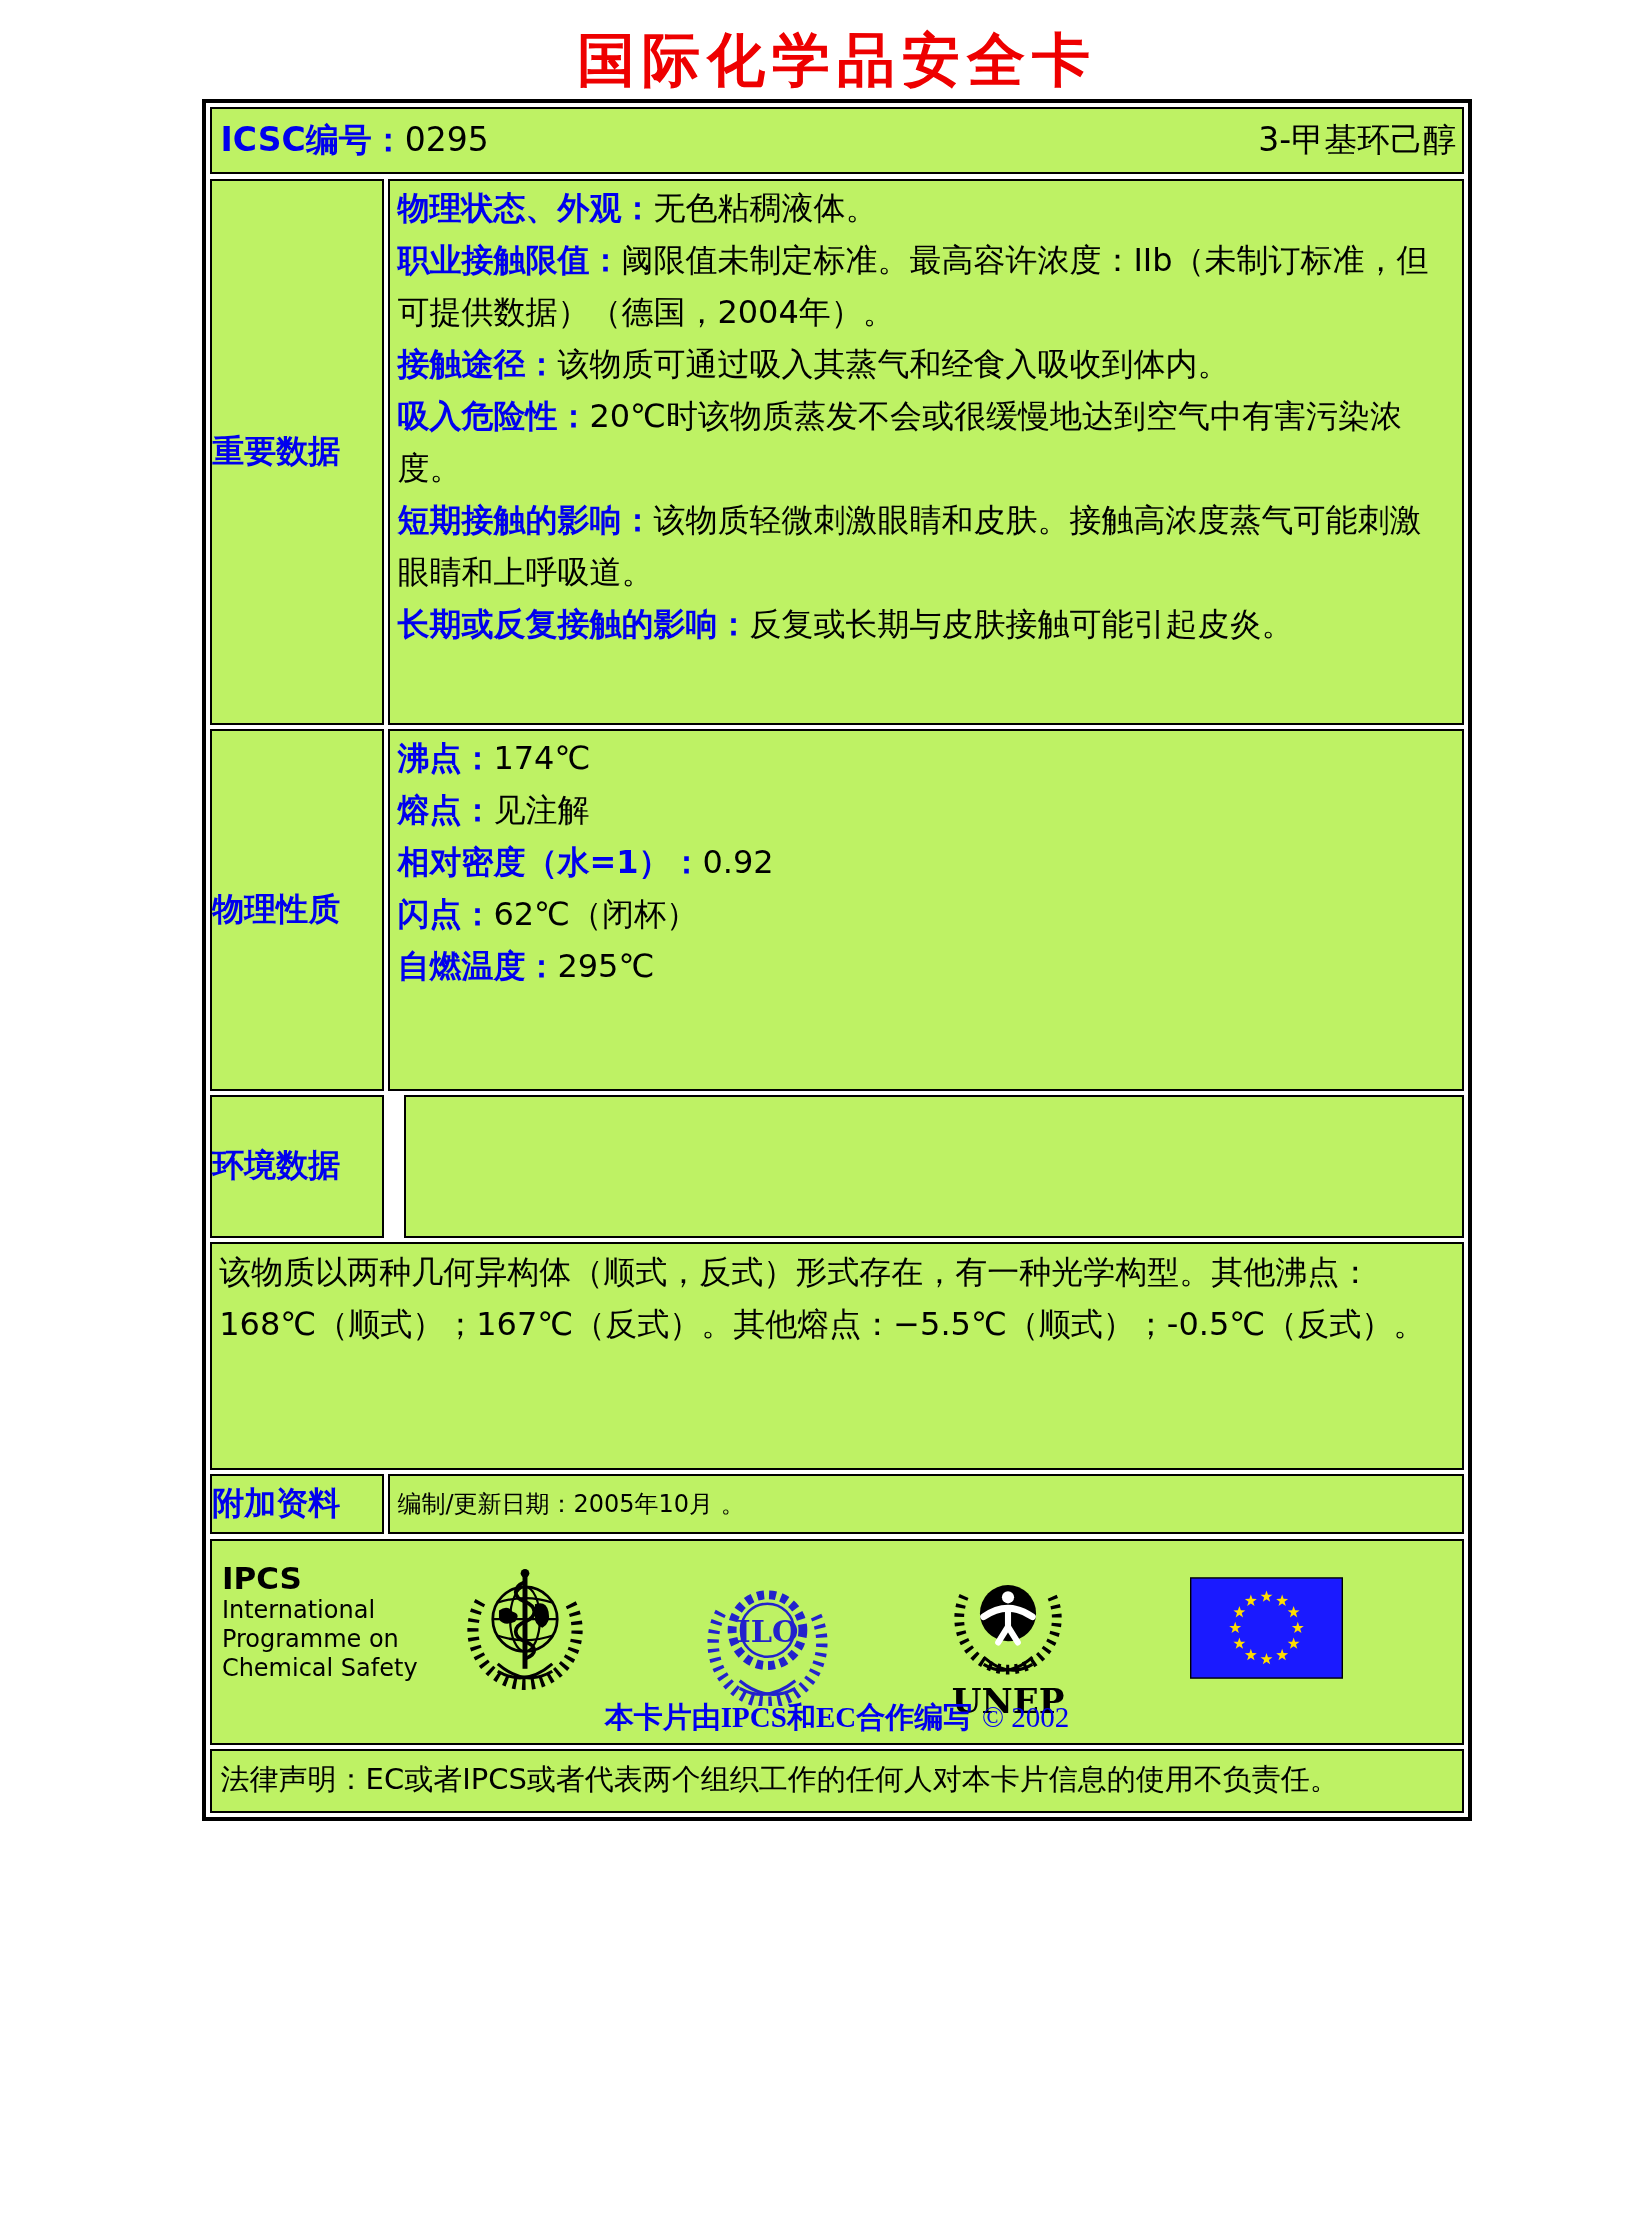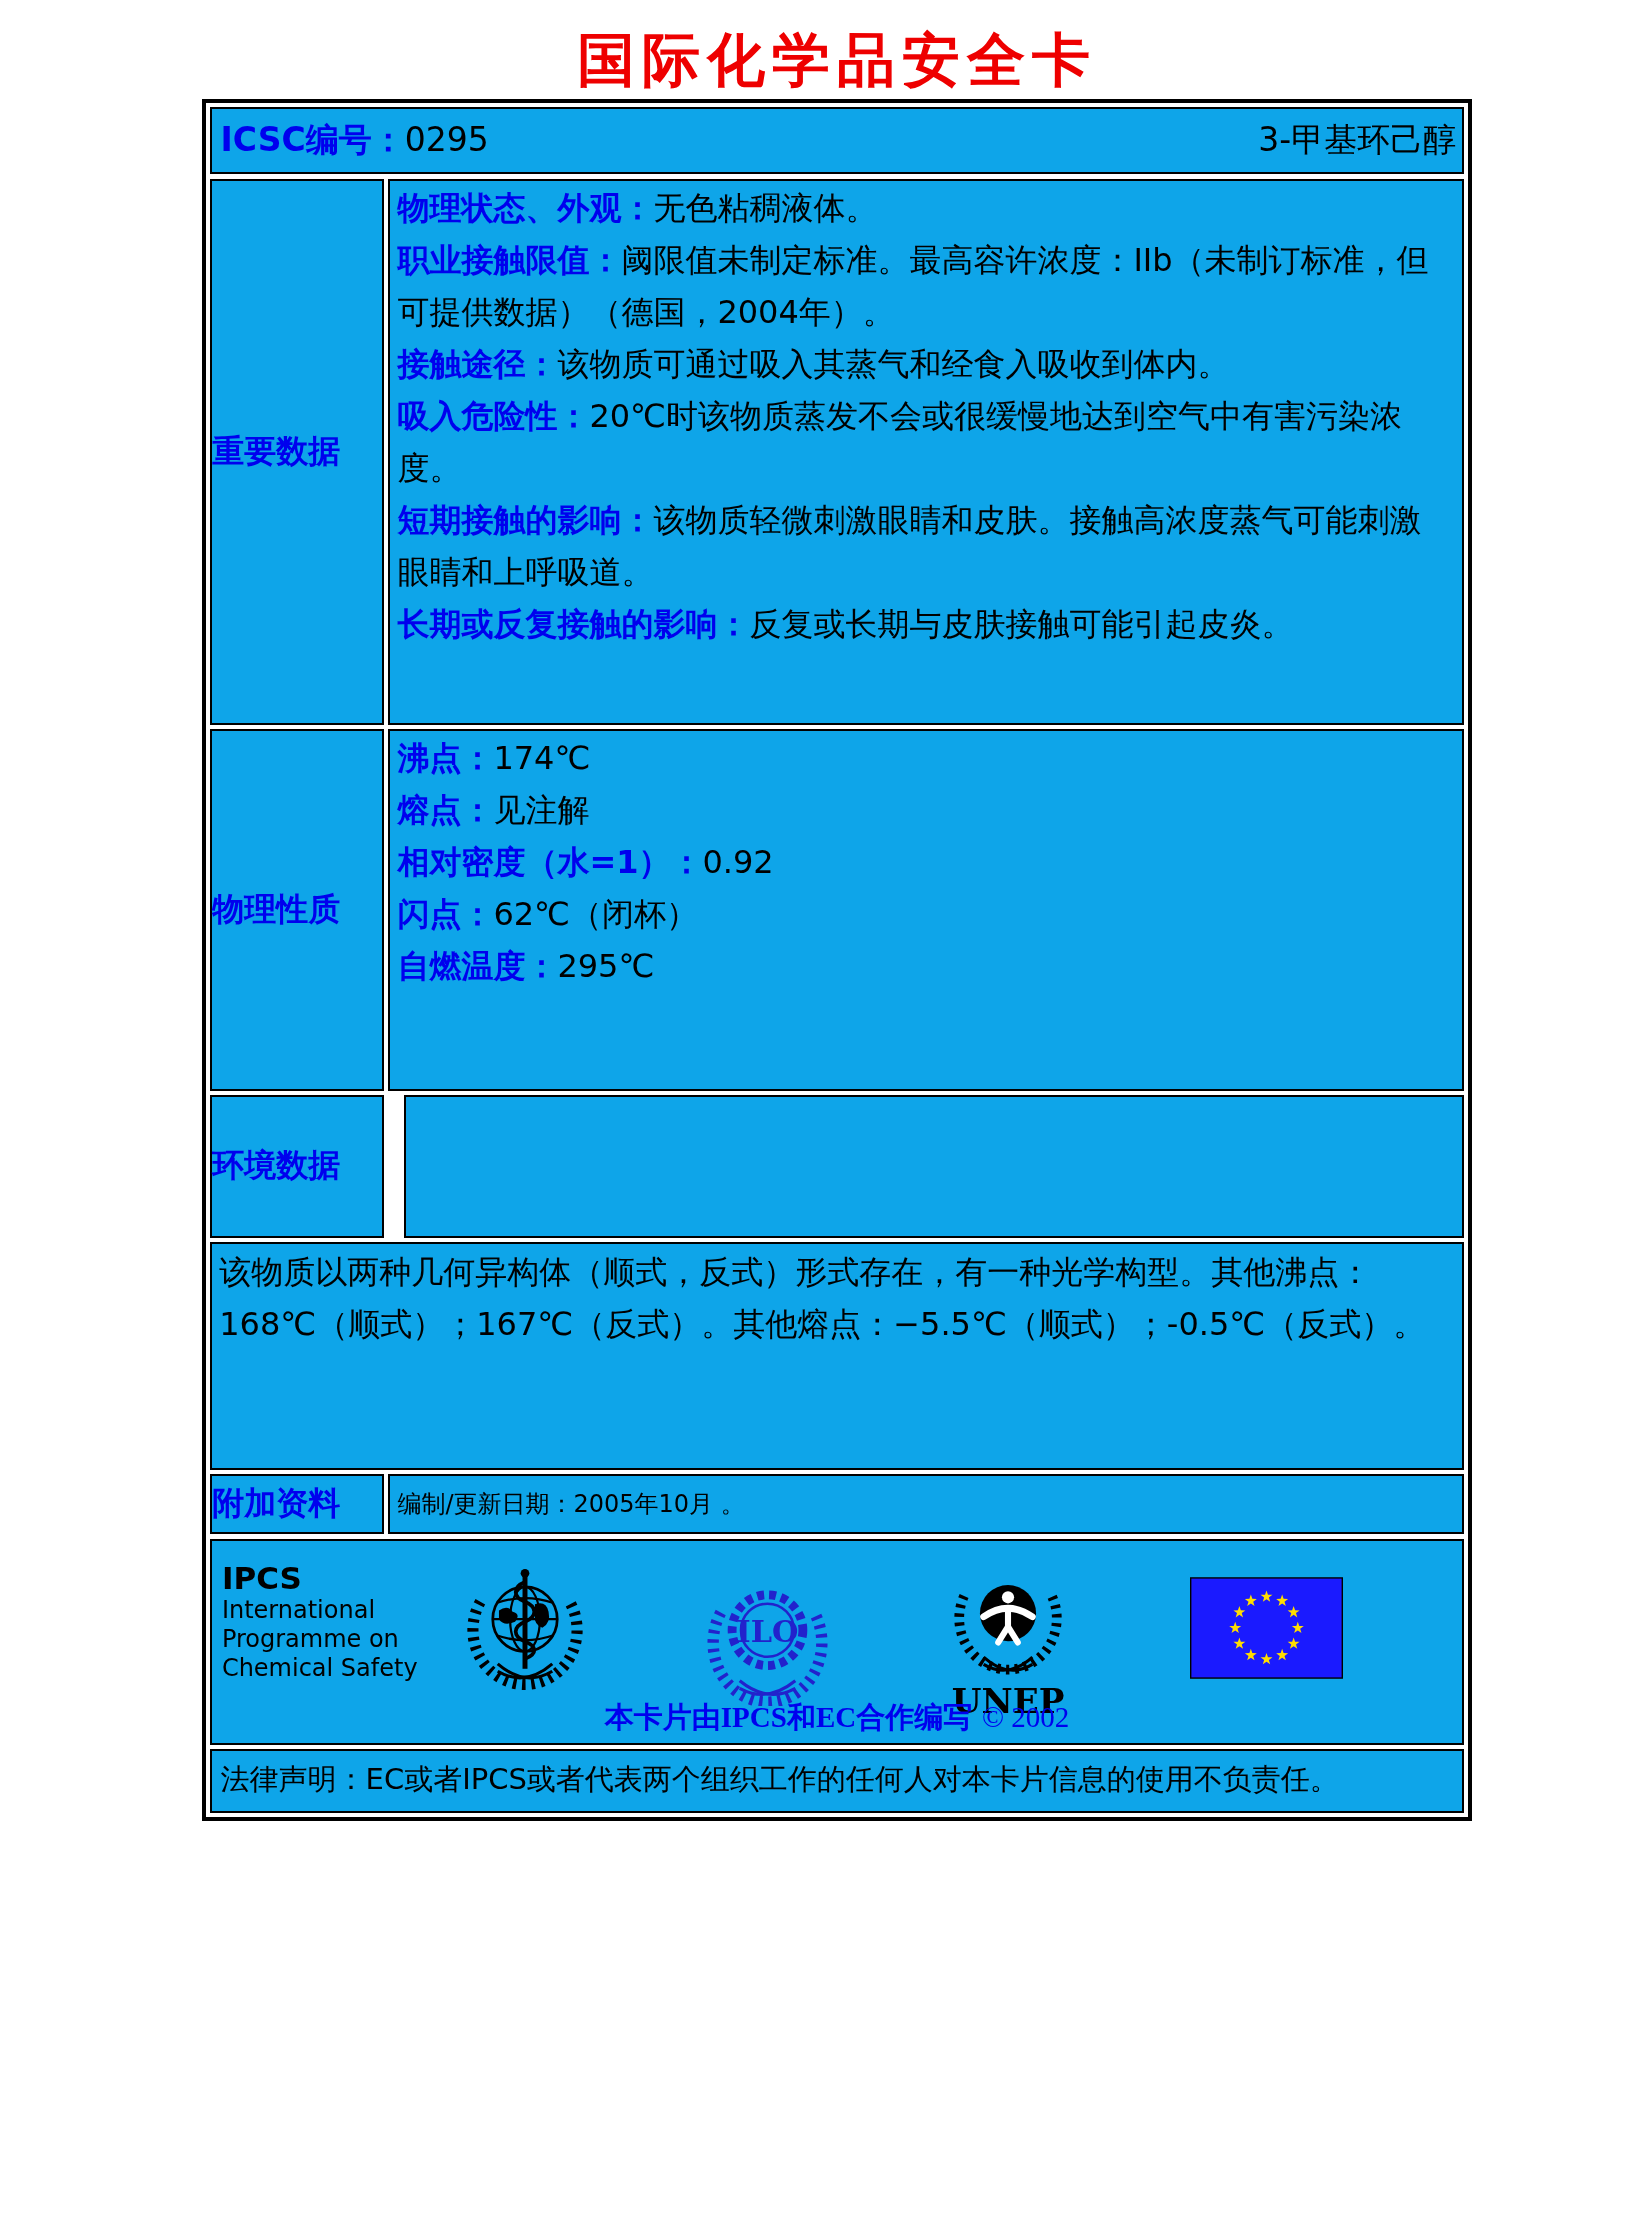--- a/index.html
+++ b/index.html
@@ -23,21 +23,21 @@
   .card {
     margin-left: 202px; margin-top: 4.2px;
     width: 1270px;
     border: 4.9px solid #000;
     padding: 4.2px;
     box-sizing: border-box;
     background: #fff;
   }
   .row { display: flex; gap: 4.2px; margin-bottom: 4.2px; }
   .row:last-child { margin-bottom: 0; }
-  .cell { border: 2.1px solid #000; box-sizing: border-box; background:#0ea5e9; }
+  .cell { border: 2.1px solid #000; box-sizing: border-box; background:#bef264; }
   .full { flex: 1 1 auto; }
   .label-cell {
     width: 174px; flex: 0 0 174px;
     display: flex; align-items: center; 
     font-size: 32px; font-weight: bold; color: #0000ee;
     text-align: center;
   }
   .content-cell { flex: 1 1 auto; padding: 1.4px 9.7px 0 7px; overflow: hidden; }
   .row-header { height: 67px; }
   .row-important { height: 546px; }

